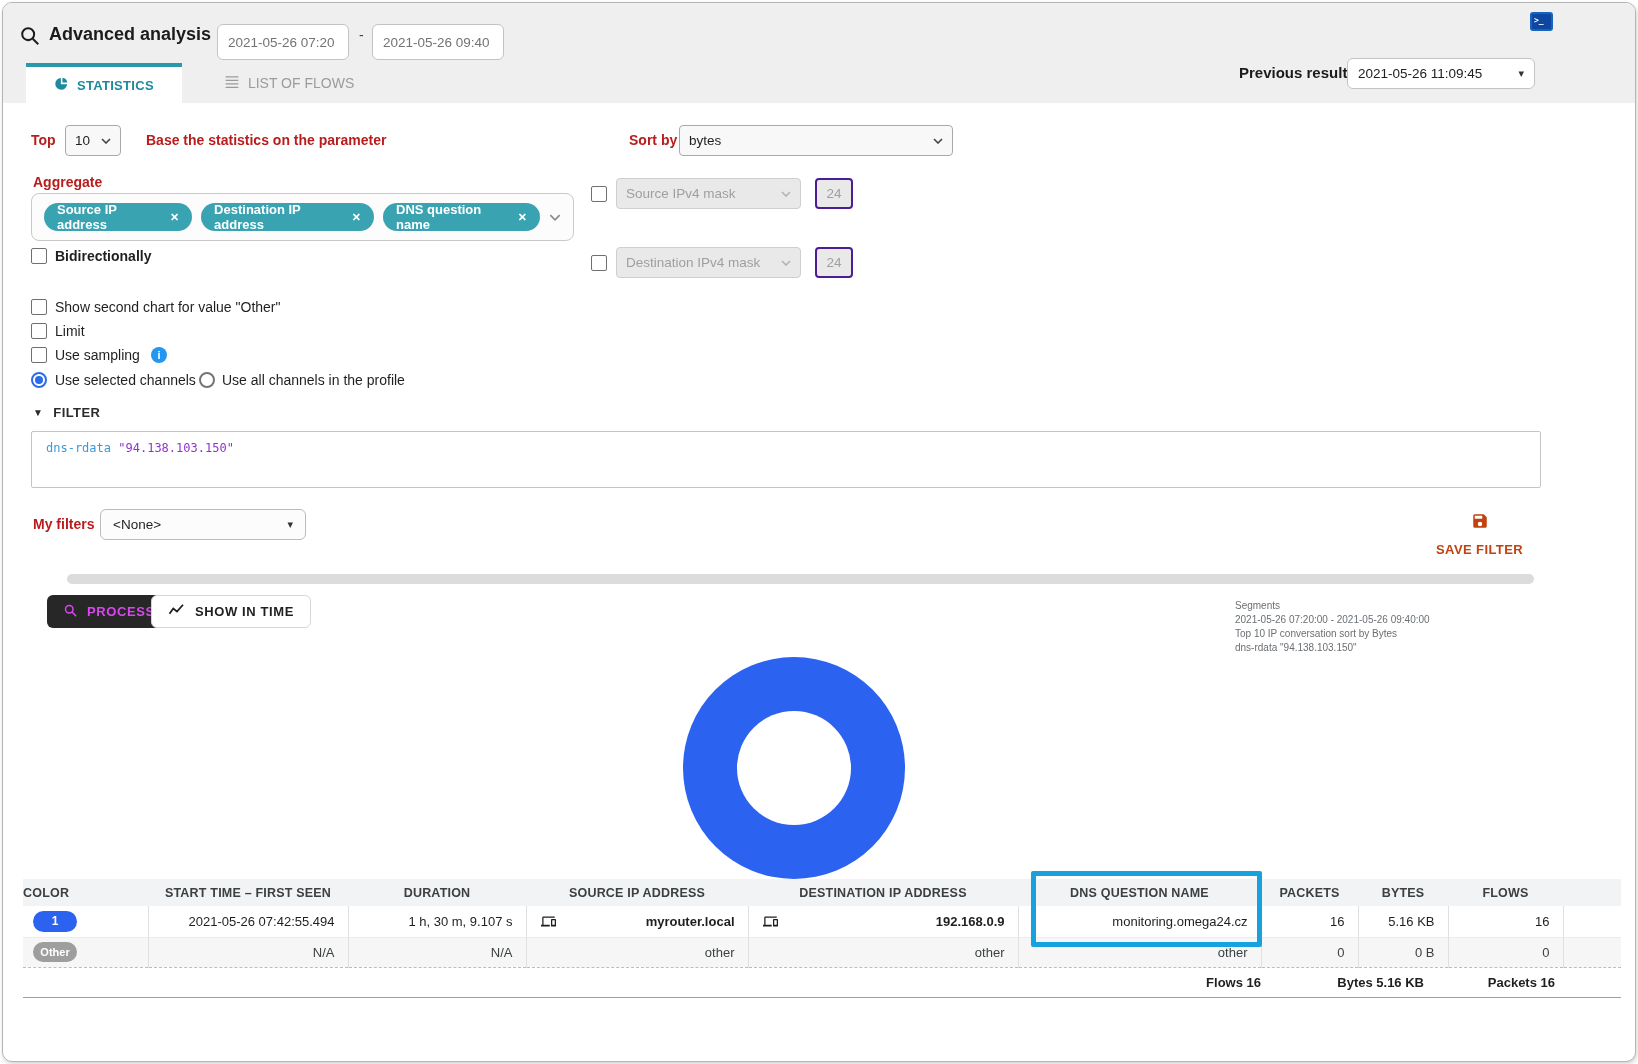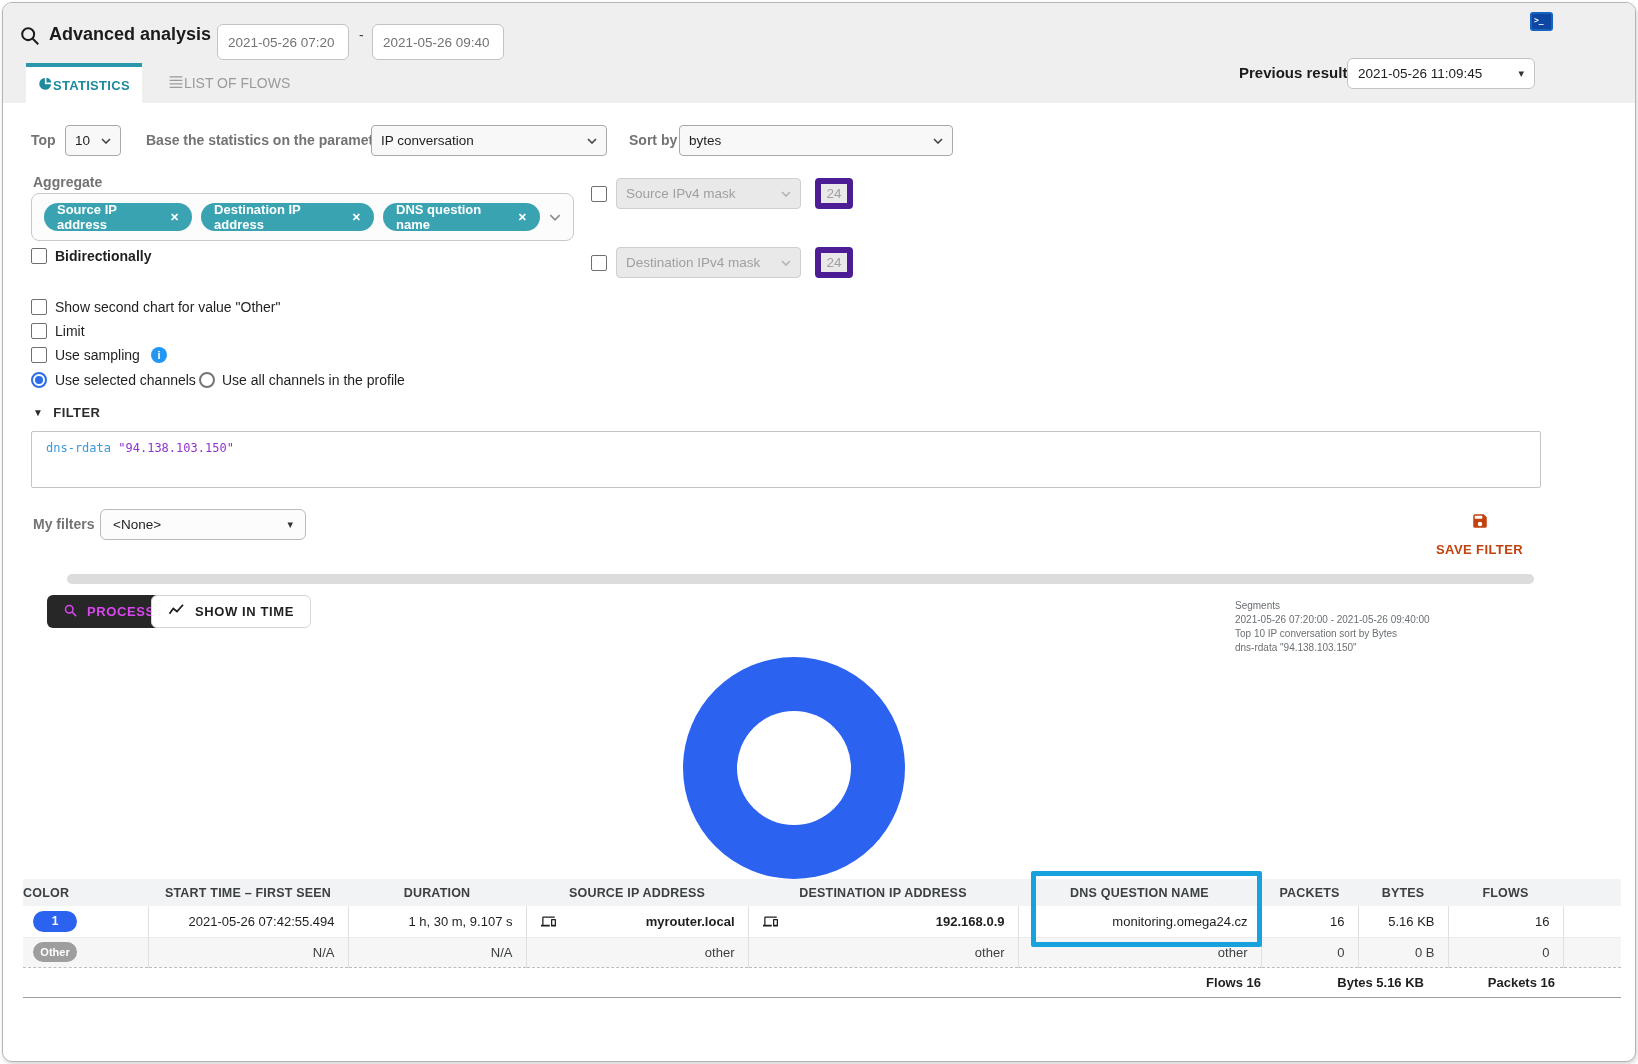--- a/index.html
+++ b/index.html
@@ -23,34 +23,34 @@
                    font-family: "DejaVu Sans Mono", monospace; font-size: 8px; font-weight: 700;
                    line-height: 14px; text-align: left; padding-left: 2px; cursor: pointer; }
   .prev-label { position: absolute; left: 1236px; top: 61px; font-size: 15px; font-weight: 700; color: #1b1b1b; }
   .prev-select { position: absolute; left: 1344px; top: 55px; width: 188px; height: 31px; background: #fff;
                  border: 1px solid #c3c3c3; border-radius: 6px; display: flex; align-items: center;
                  justify-content: space-between; padding: 0 10px; font-size: 13.5px; color: #202124; cursor: pointer; }
   .caret { font-size: 11px; color: #333; }
 
   
   .tabs { position: absolute; left: 23px; bottom: 0; display: flex; align-items: flex-end; }
-  .tab { height: 40px; display: flex; align-items: center; gap: 0; padding: 0 12px; cursor: pointer; }
+  .tab { height: 40px; display: flex; align-items: center; gap: 8px; padding: 0 28px; cursor: pointer; }
   .tab.active { background: #fff; border-top: 4px solid #2a98ac; color: #1d8a9e;
                 font-weight: 700; font-size: 13px; letter-spacing: .3px; }
   .tab.inactive { color: #9b9b9b; font-size: 14px; margin-left: 14px; }
 
   
-  .lbl { position: absolute; font-size: 14px; font-weight: 700; color: #737373; }
+  .lbl { position: absolute; font-size: 14px; font-weight: 700; color: #b91c1c; }
   .sel { position: absolute; height: 31px; background: #f8f8f8; border: 1px solid #a9a9a9; border-radius: 4px;
          display: flex; align-items: center; justify-content: space-between; padding: 12px 9px;
          font-size: 13.5px; color: #1f1f1f; cursor: pointer; }
   .chev svg { display: block; color: #444; }
   .sel.disabled { background: #e9e9e9; border-color: #cfcfcf; color: #9f9f9f; cursor: default; }
   .sel.disabled .chev svg { color: #b3b3b3; }
-  .mask-input { position: absolute; width: 38px; height: 31px; background: #e9e9e9; border: 6px solid #4c1d95;
+  .mask-input { position: absolute; width: 38px; height: 31px; background: #e9e9e9; border: 2px solid #4c1d95;
                 border-radius: 4px; text-align: center; color: #9f9f9f; font-size: 13.5px;
                 font-family: "Liberation Sans", sans-serif; }
   .cb { position: absolute; width: 16px; height: 16px; border: 1.6px solid #6f6f6f; border-radius: 2px;
         background: #fff; cursor: pointer; }
   .cb-lbl { position: absolute; font-size: 14px; font-weight: 400; color: #1f1f1f; }
   .radio { position: absolute; width: 16px; height: 16px; border-radius: 50%; cursor: pointer; }
   .radio.on  { border: 2px solid #2a6cea; }
   .radio.on::after { content: ""; display: block; width: 8px; height: 8px; border-radius: 50%;
                      background: #2a6cea; margin: 2px; }
   .radio.off { border: 2px solid #757575; }
@@ -165,28 +165,20 @@
   <div class="lbl" style="left:28px; top:129px;">Top</div>
   <div class="sel" style="left:62px; top:122px; width:56px;">
     <span>10</span>
     <span class="chev">
         <svg width="10" height="6" viewBox="0 0 10 6">
           <path d="M1 1l4 4 4-4" fill="none" stroke="currentColor" stroke-width="1.6"></path>
         </svg>
       </span>
   </div>
   <div class="lbl" style="left:143px; top:129px;">Base the statistics on the parameter</div>
-  <div class="sel" style="left:368px; top:122px; width:236px;">
-    <span>IP conversation</span>
-    <span class="chev">
-        <svg width="10" height="6" viewBox="0 0 10 6">
-          <path d="M1 1l4 4 4-4" fill="none" stroke="currentColor" stroke-width="1.6"></path>
-        </svg>
-      </span>
-  </div>
   <div class="lbl" style="left:626px; top:129px;">Sort by</div>
   <div class="sel" style="left:676px; top:122px; width:274px;">
     <span>bytes</span>
     <span class="chev">
         <svg width="10" height="6" viewBox="0 0 10 6">
           <path d="M1 1l4 4 4-4" fill="none" stroke="currentColor" stroke-width="1.6"></path>
         </svg>
       </span>
   </div>
 

